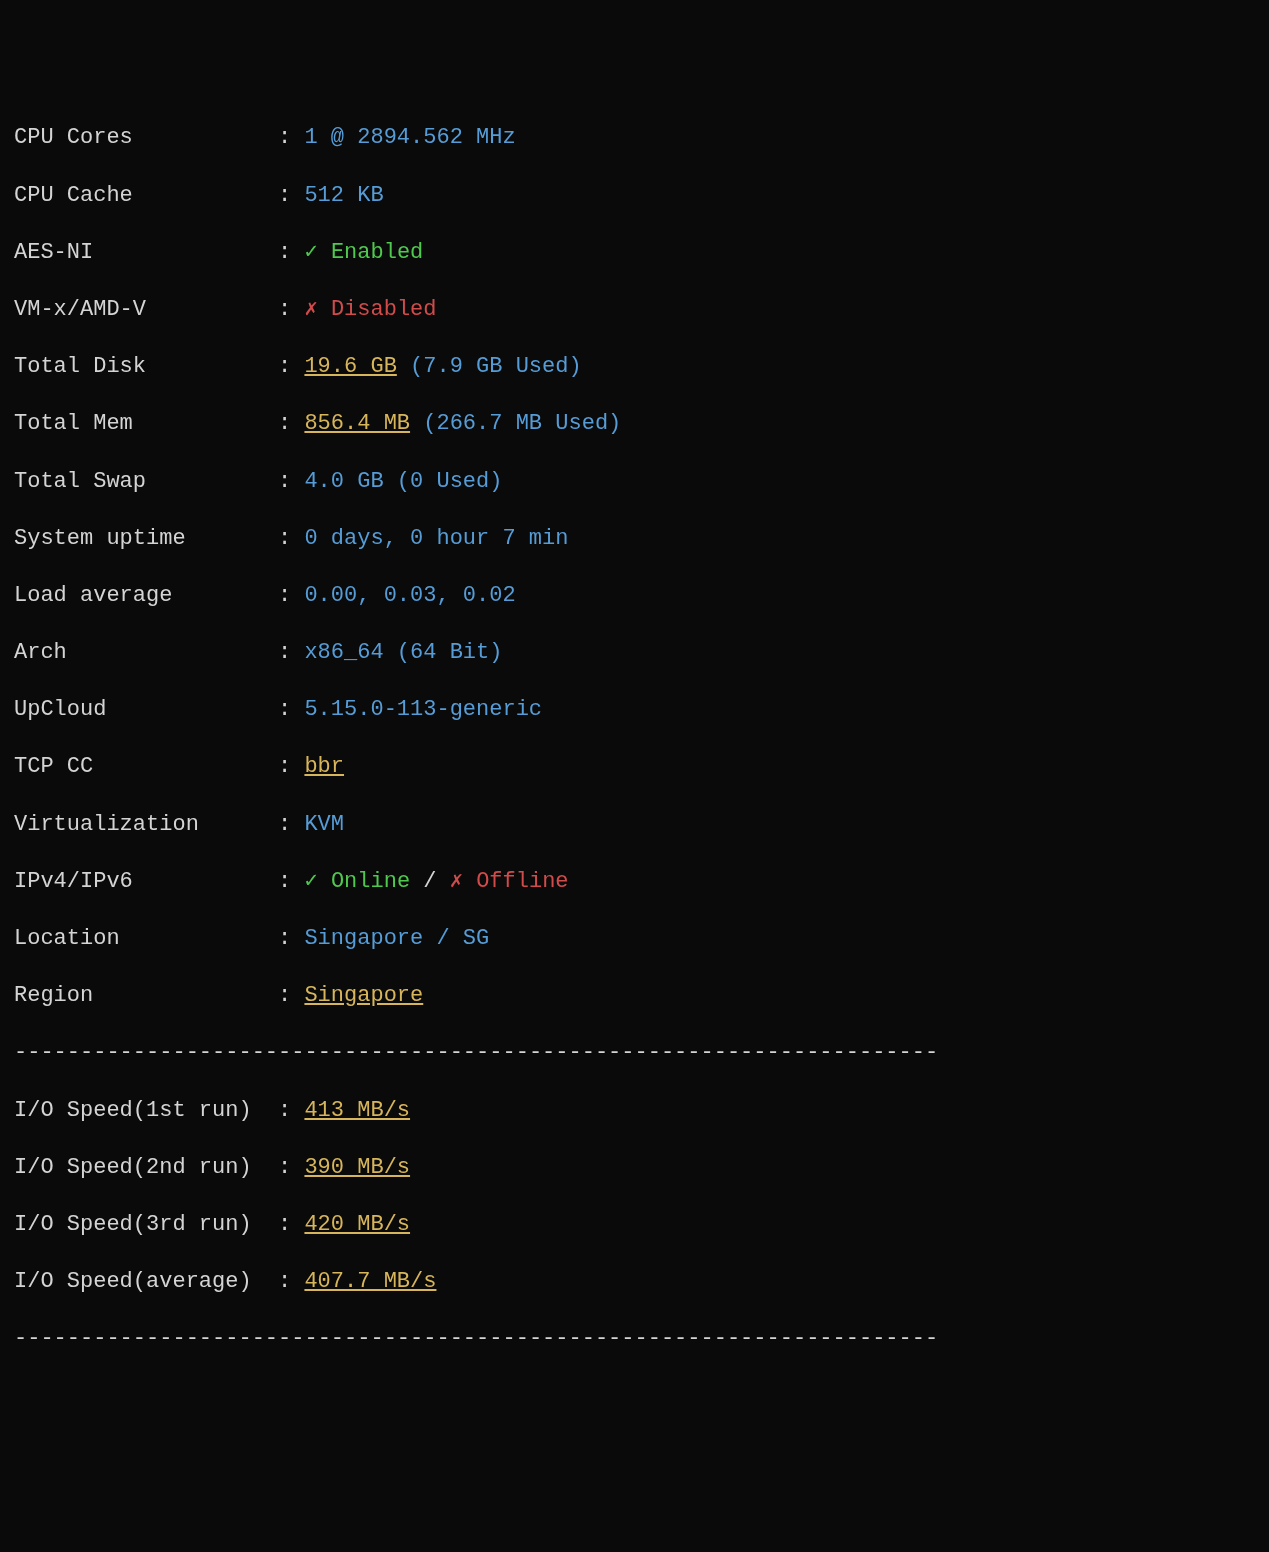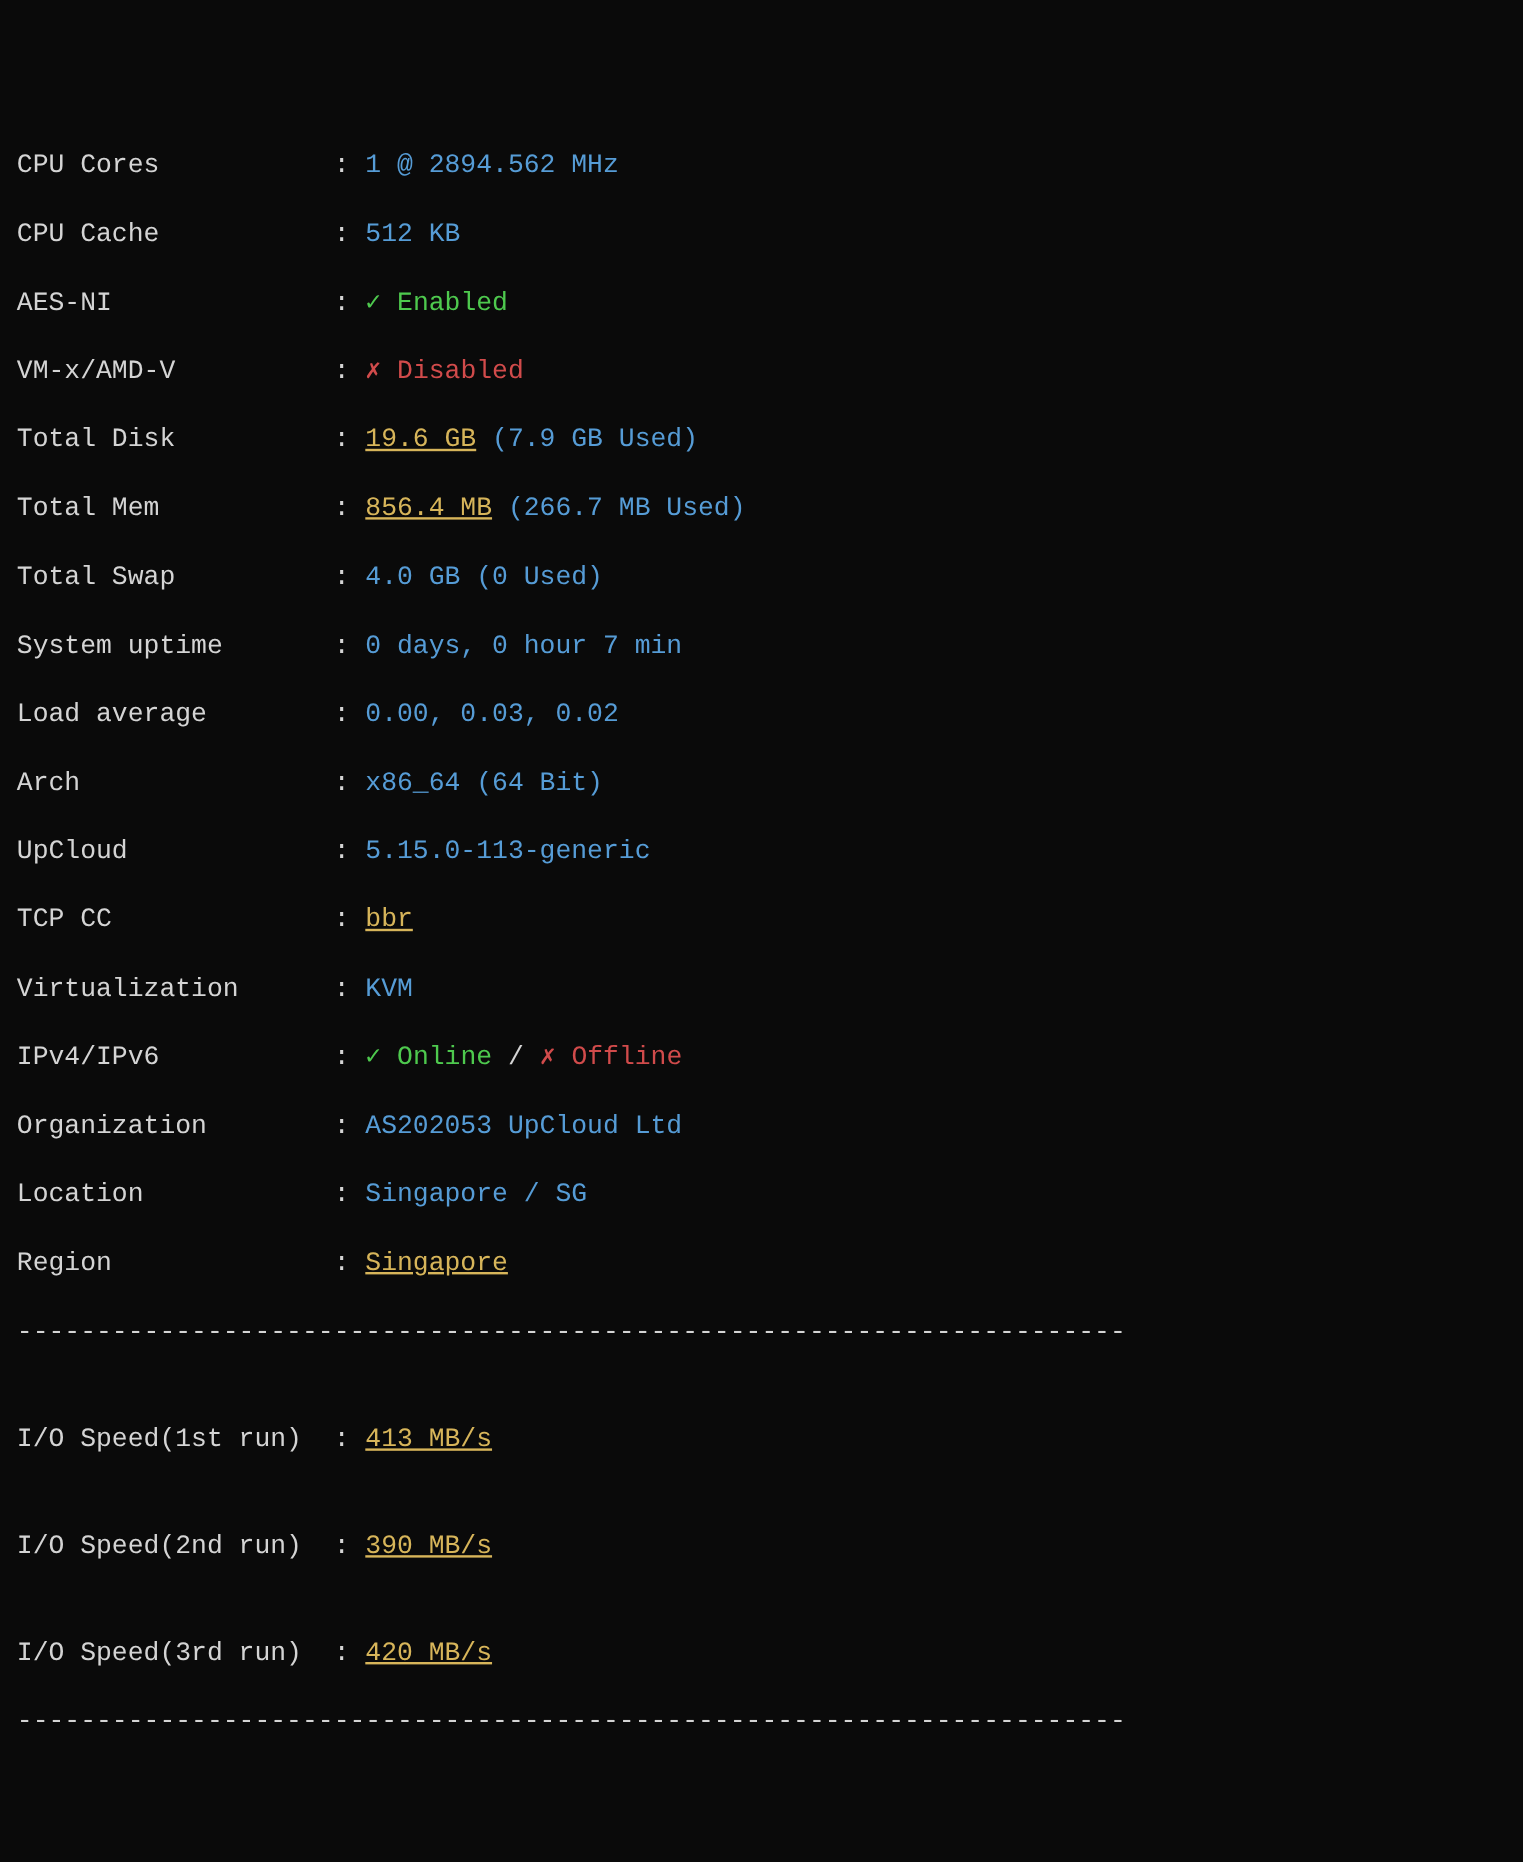--- a/index.html
+++ b/index.html
@@ -12,21 +12,21 @@
     padding: 10px 14px;
     white-space: pre;
   }
   .blue   { color: #569cd6; }
   .green  { color: #4ec94e; }
   .red    { color: #d14b4b; }
   .yellow { color: #d7b55a; text-decoration: underline; }
   .white  { color: #d4d4d4; }
   .row { display: block; }
   .lbl { display: inline-block; width: 20ch; }
-  .lbli { display: inline-block; width: 19ch; margin-top: 32px; }
+  .lbli { display: inline-block; width: 19ch; }
   .sep { display: inline-block; width: 2ch; }
   .dash { color: #d4d4d4; letter-spacing: 0; }
 </style>
 </head>
 <body>
 
 
 <div>
 <span class="row"><span class="lbl white">CPU Cores</span><span class="sep">: </span><span class="blue">1 @ 2894.562 MHz</span></span>
 <span class="row"><span class="lbl white">CPU Cache</span><span class="sep">: </span><span class="blue">512 KB</span></span>
@@ -35,27 +35,27 @@
 <span class="row"><span class="lbl white">Total Disk</span><span class="sep">: </span><span class="yellow">19.6 GB</span> <span class="blue">(7.9 GB Used)</span></span>
 <span class="row"><span class="lbl white">Total Mem</span><span class="sep">: </span><span class="yellow">856.4 MB</span> <span class="blue">(266.7 MB Used)</span></span>
 <span class="row"><span class="lbl white">Total Swap</span><span class="sep">: </span><span class="blue">4.0 GB (0 Used)</span></span>
 <span class="row"><span class="lbl white">System uptime</span><span class="sep">: </span><span class="blue">0 days, 0 hour 7 min</span></span>
 <span class="row"><span class="lbl white">Load average</span><span class="sep">: </span><span class="blue">0.00, 0.03, 0.02</span></span>
 <span class="row"><span class="lbl white">Arch</span><span class="sep">: </span><span class="blue">x86_64 (64 Bit)</span></span>
 <span class="row"><span class="lbl white">UpCloud</span><span class="sep">: </span><span class="blue">5.15.0-113-generic</span></span>
 <span class="row"><span class="lbl white">TCP CC</span><span class="sep">: </span><span class="yellow">bbr</span></span>
 <span class="row"><span class="lbl white">Virtualization</span><span class="sep">: </span><span class="blue">KVM</span></span>
 <span class="row"><span class="lbl white">IPv4/IPv6</span><span class="sep">: </span><span class="green">✓</span> <span class="green">Online</span><span class="white"> / </span><span class="red">✗</span> <span class="red">Offline</span></span>
-<span class="row"><span class="lbl white">Organization</span><span class="sep">: </span><span class="blue">AS202053 UpCloud Ltd</span></span>
 <span class="row"><span class="lbl white">Location</span><span class="sep">: </span><span class="blue">Singapore / SG</span></span>
 <span class="row"><span class="lbl white">Region</span><span class="sep">: </span><span class="yellow">Singapore</span></span>
 <span class="row dash">----------------------------------------------------------------------</span>
 <span class="row"><span class="lbli white">I/O Speed(1st run)</span><span class="sep"> :</span><span> </span><span class="yellow">413 MB/s</span></span>
 <span class="row"><span class="lbli white">I/O Speed(2nd run)</span><span class="sep"> :</span><span> </span><span class="yellow">390 MB/s</span></span>
 <span class="row"><span class="lbli white">I/O Speed(3rd run)</span><span class="sep"> :</span><span> </span><span class="yellow">420 MB/s</span></span>
+<span class="row"><span class="lbli white">I/O Speed(average)</span><span class="sep"> :</span><span> </span><span class="yellow">407.7 MB/s</span></span>
 <span class="row dash">----------------------------------------------------------------------</span>
 
 
 
 
 
 
 </div>
 
 

